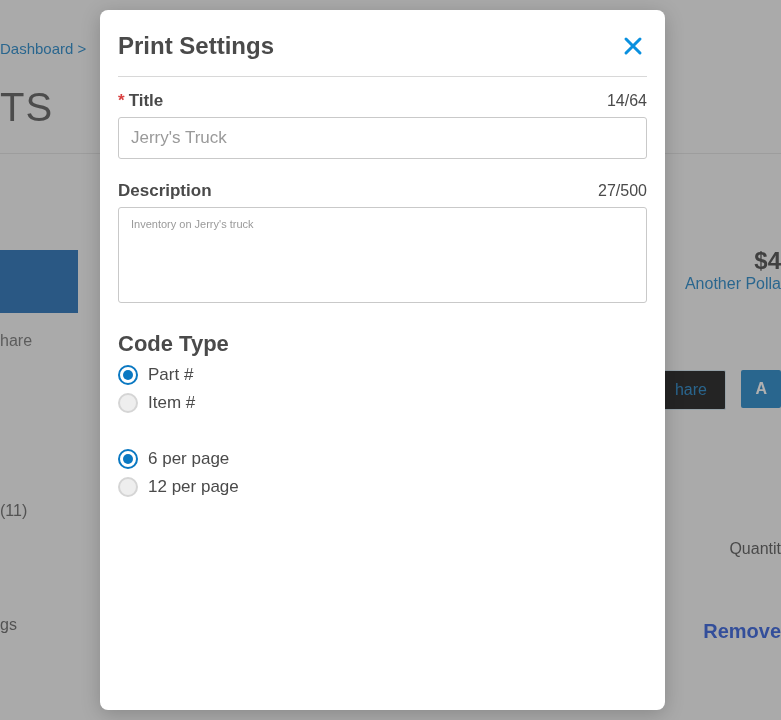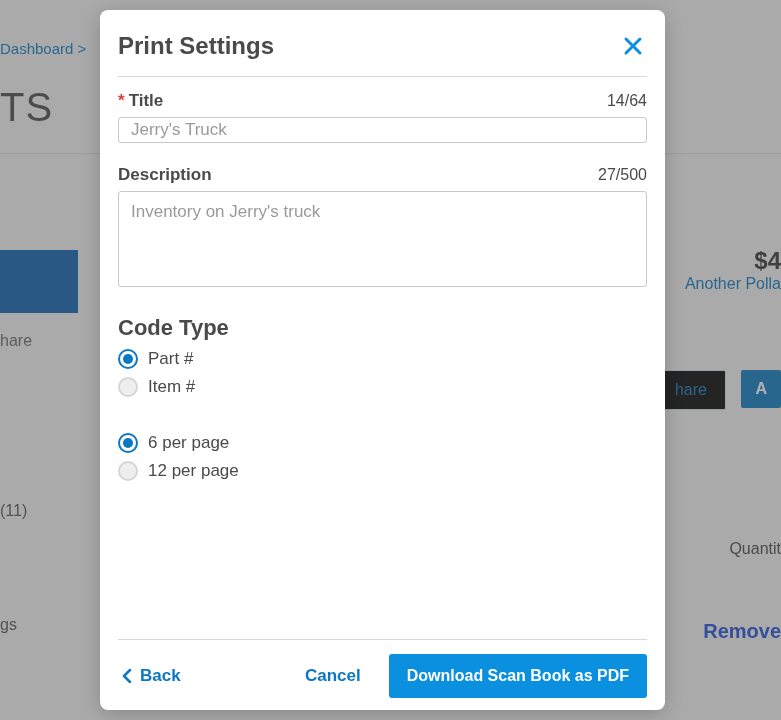--- a/index.html
+++ b/index.html
@@ -171,33 +171,33 @@
     }
     .req { color: #d94040; margin-right: 4px; }
     .counter {
       font-size: 16px;
       color: #4a4a4a;
     }
     .text-input {
       width: 100%;
       border: 1px solid #c9c9c9;
       border-radius: 3px;
-      padding: 2px 12px;
+      padding: 10px 12px;
       font-size: 17px;
       color: #9a9a9a;
       outline: none;
       margin-bottom: 22px;
       font-family: inherit;
     }
     .textarea {
       width: 100%;
       border: 1px solid #c9c9c9;
       border-radius: 3px;
       padding: 10px 12px;
-      font-size: 17px;
+      font-size: 11px;
       color: #9a9a9a;
       outline: none;
       height: 96px;
       resize: none;
       margin-bottom: 28px;
       font-family: inherit;
     }
     .section-label {
       font-size: 22px;
       font-weight: 600;
@@ -339,25 +339,13 @@
     <div class="radio-row">
       <div class="radio-outer checked"></div>
       <div class="radio-label">6 per page</div>
     </div>
     <div class="radio-row">
       <div class="radio-outer unchecked"></div>
       <div class="radio-label">12 per page</div>
     </div>
   </div>
 
-  <div class="modal-footer">
-    <div class="back-btn">
-      <svg width="10" height="14" viewBox="0 0 10 14">
-        <path d="M8 1 L2 7 L8 13" stroke="#0a78c2" stroke-width="2.5" fill="none" stroke-linecap="round" stroke-linejoin="round"></path>
-      </svg>
-      <span>Back</span>
-    </div>
-    <div class="footer-right">
-      <div class="cancel-btn">Cancel</div>
-      <button class="download-btn">Download Scan Book as PDF</button>
-    </div>
-  </div>
 </div>
 
 </body></html>

